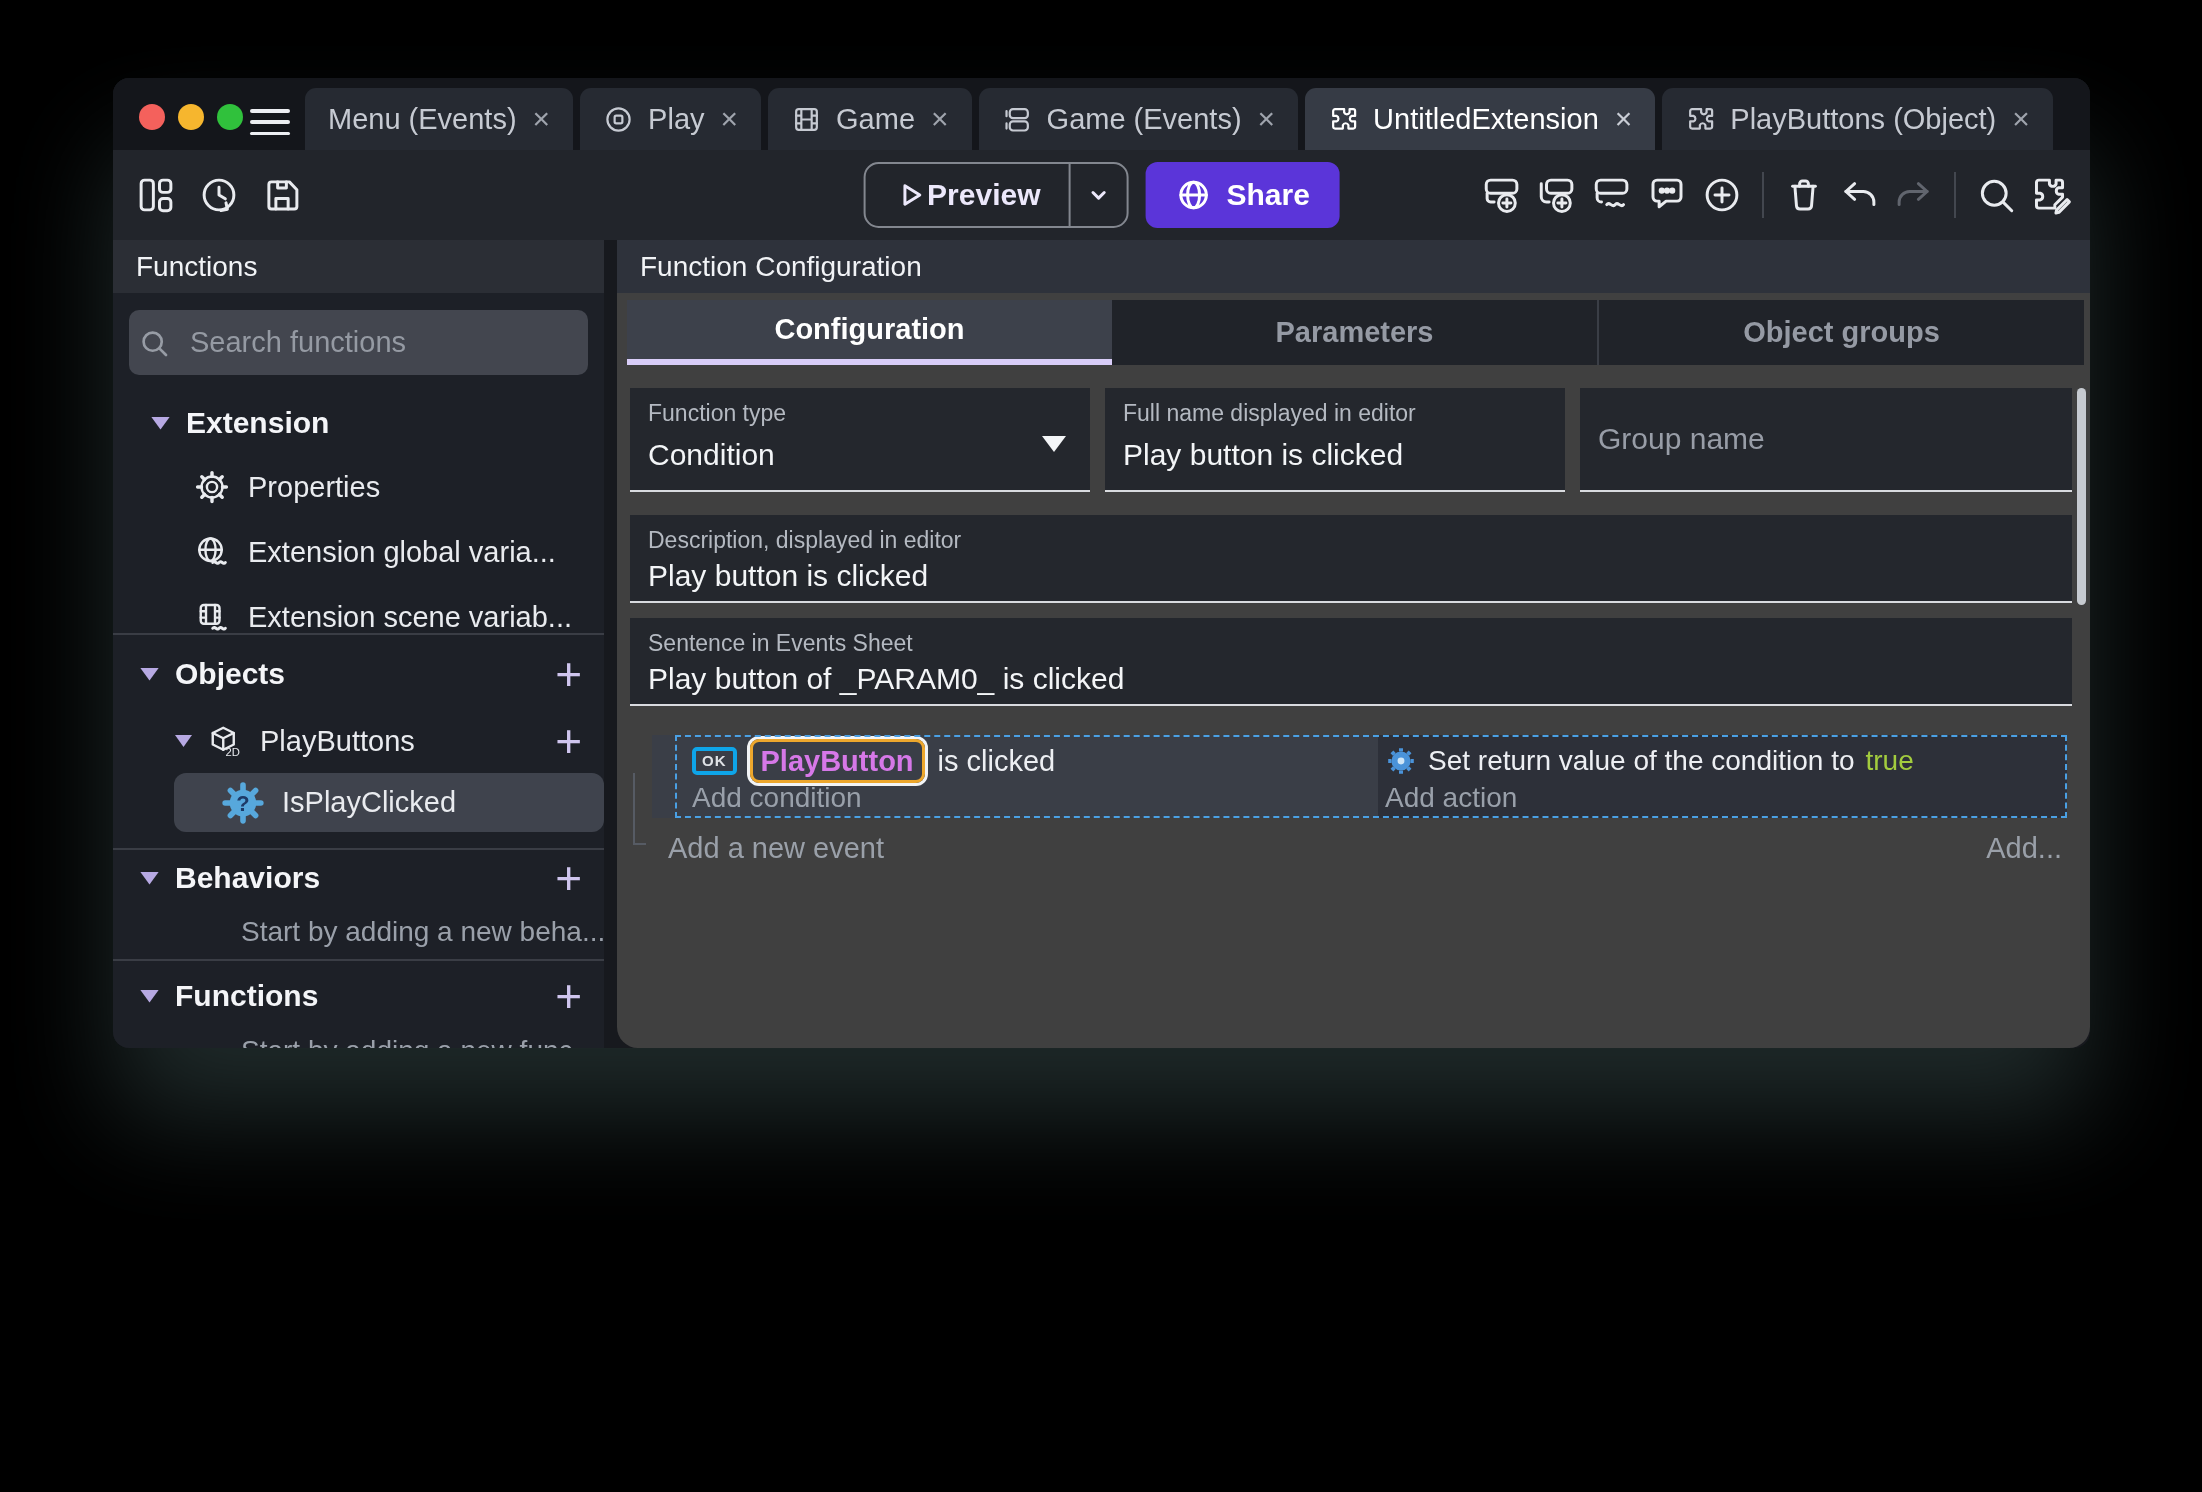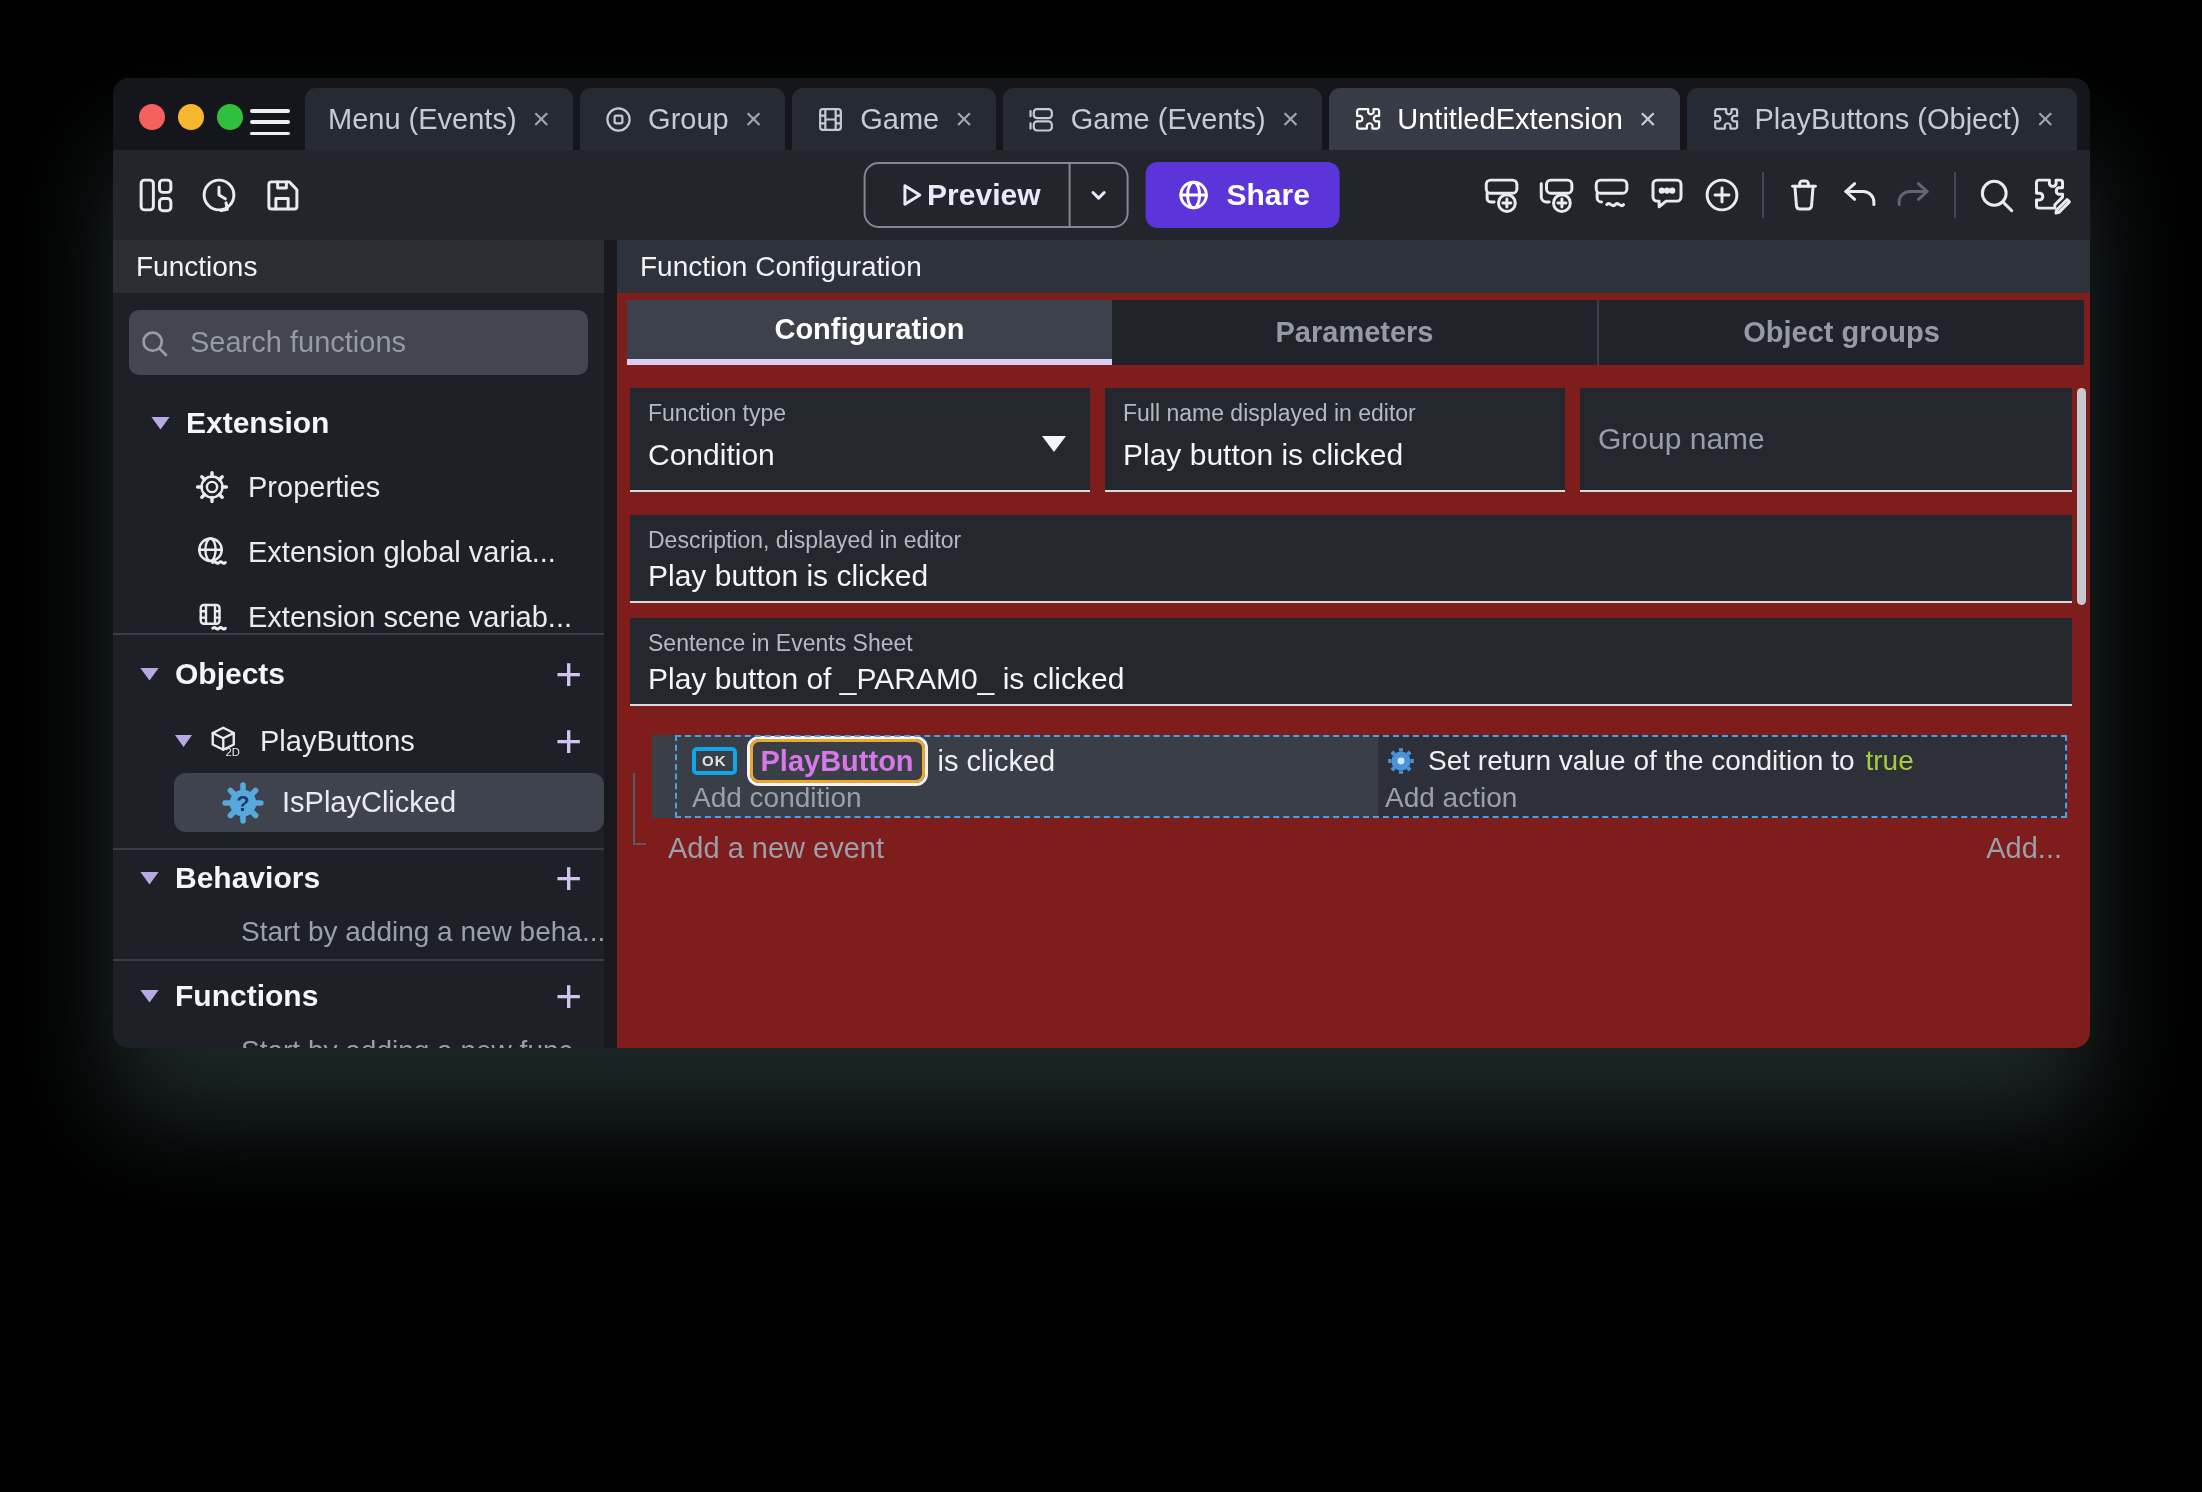--- a/index.html
+++ b/index.html
@@ -45,21 +45,21 @@
   .preview-split{width:58px;border-left:2px solid #83878f;display:flex;align-items:center;justify-content:center;cursor:pointer;}
   .preview-split svg{width:30px;height:30px;stroke:#ece8fb;fill:none;stroke-width:2.4;stroke-linecap:round;stroke-linejoin:round;}
   .share-btn{background:#5b35d9;border-radius:12px;color:#fff;display:flex;align-items:center;
              gap:15px;padding:0 30px;font-size:30px;font-weight:bold;cursor:pointer;}
   .share-btn svg{width:36px;height:36px;stroke:#fff;fill:none;stroke-width:2;stroke-linecap:round;}
   .tool-right{position:absolute;right:16px;top:22px;display:flex;align-items:center;gap:9px;}
   .vdiv{width:2px;height:46px;background:#43474f;margin:0 8px;}
 
   
   .sidebar{position:absolute;left:0;top:162px;width:491px;bottom:0;background:#1d2027;}
-  .main{position:absolute;left:504px;top:162px;right:0;bottom:0;background:#7f1d1d;}
+  .main{position:absolute;left:504px;top:162px;right:0;bottom:0;background:#404040;border-radius:21px;}
 
   
   .sb-header{position:absolute;left:0;top:0;right:0;height:53px;background:#2b2e35;
              display:flex;align-items:center;padding-left:23px;font-size:28px;color:#f1f3f6;}
   .sb-search{position:absolute;left:16px;top:70px;width:459px;height:65px;background:#43464f;
              border-radius:10px;display:flex;align-items:center;gap:18px;padding-left:9px;}
   .sb-search svg{width:32px;height:32px;stroke:#979ca5;fill:none;stroke-width:2;stroke-linecap:round;flex:0 0 auto;}
   .sb-search input{background:transparent;border:none;outline:none;font-size:29px;color:#e9ebef;
                    font-family:inherit;width:330px;}
   .sb-search input::placeholder{color:#959aa3;}
@@ -140,21 +140,21 @@
         <span>Menu (Events)</span>
         <span class="close">×</span>
       </div>
       <div class="tab">
         <span class="ticon">
           <svg viewBox="0 0 24 24">
               <circle cx="12" cy="12" r="8.6"></circle>
               <rect x="9" y="9" width="6" height="6" rx="1.2"></rect>
             </svg>
         </span>
-        <span>Group</span>
+        <span>Play</span>
         <span class="close">×</span>
       </div>
       <div class="tab">
         <span class="ticon">
           <svg viewBox="0 0 24 24">
               <rect x="4" y="4" width="16" height="16" rx="2"></rect>
               <path d="M8 4v16M16 4v16M4 9h4M4 15h4M16 9h4M16 15h4M8 12h8"></path>
             </svg>
         </span>
         <span>Game</span>

